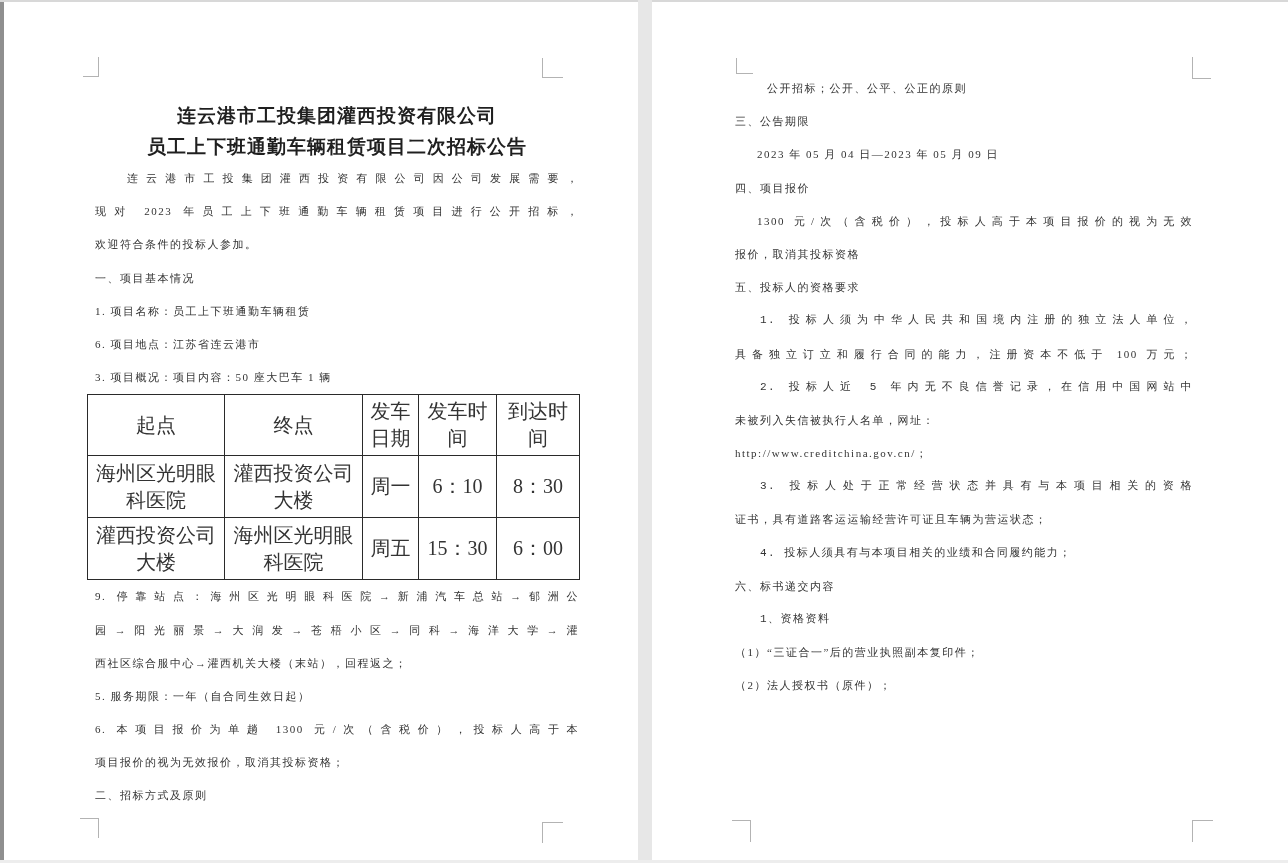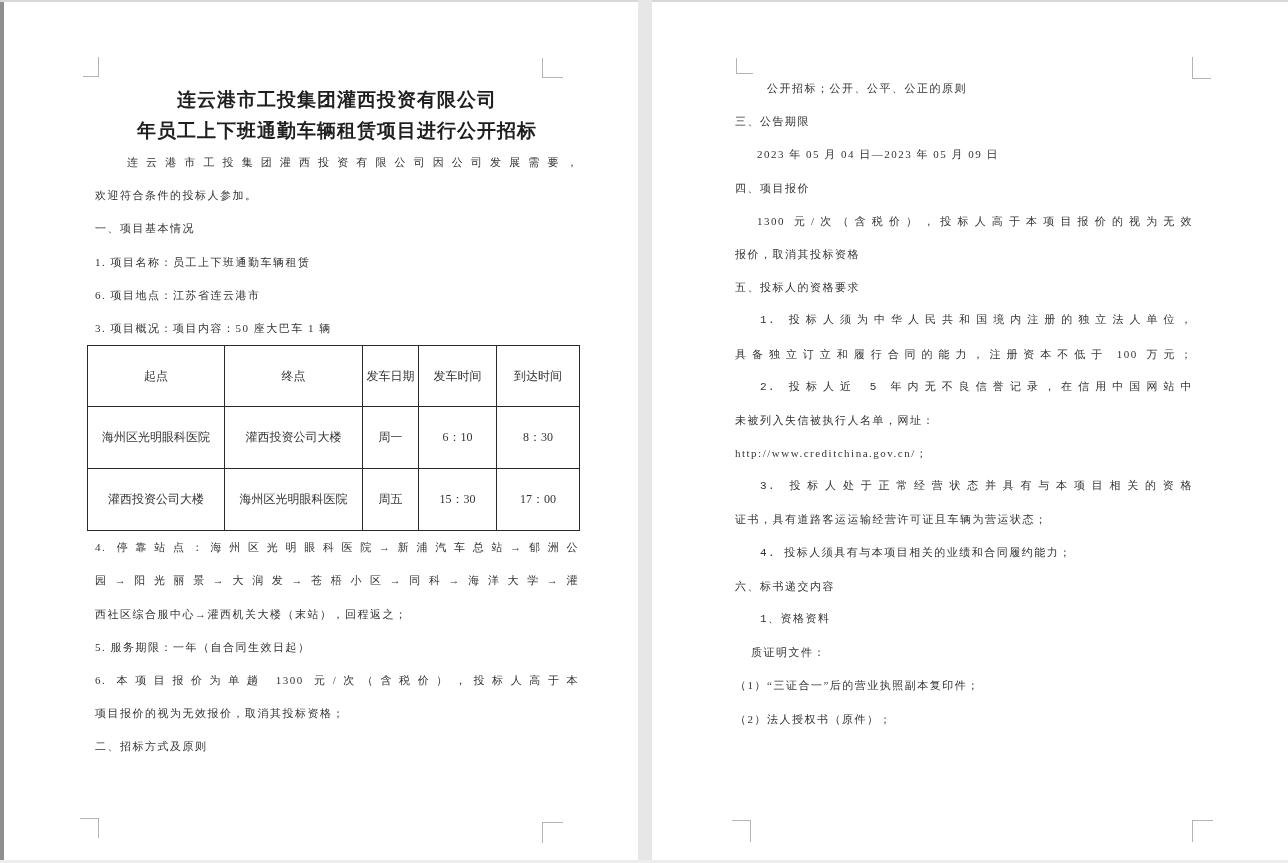--- a/index.html
+++ b/index.html
@@ -17,42 +17,42 @@
   .c1tl{left:83px;top:57px;width:15px;height:19px;border-right-width:1px;border-bottom-width:1px;}
   .c1tr{left:542px;top:58px;width:20px;height:19px;border-left-width:1px;border-bottom-width:1px;}
   .c1bl{left:80px;top:818px;width:18px;height:19px;border-top-width:1px;border-right-width:1px;}
   .c1br{left:542px;top:822px;width:20px;height:20px;border-top-width:1px;border-left-width:1px;}
   .c2tl{left:736px;top:58px;width:16px;height:15px;border-left-width:1px;border-bottom-width:1px;}
   .c2tr{left:1192px;top:57px;width:18px;height:21px;border-left-width:1px;border-bottom-width:1px;}
   .c2bl{left:732px;top:820px;width:18px;height:21px;border-top-width:1px;border-right-width:1px;}
   .c2br{left:1192px;top:820px;width:20px;height:21px;border-top-width:1px;border-left-width:1px;}
 
   .col{position:absolute;}
-  .col1{left:95px;top:84px;width:484px;}
+  .col1{left:95px;top:100px;width:484px;}
   .col2{left:735px;top:72px;width:458px;}
 
   .title{
     font-size:19px;font-weight:bold;color:#1f1f1f;
     line-height:31px;height:31px;text-align:center;letter-spacing:1px;
     white-space:nowrap;
   }
   .line{
     font-size:11px;line-height:33.2px;height:33.2px;
     letter-spacing:1.5px;white-space:nowrap;
   }
   .line.fill{white-space:normal;text-align:justify;text-align-last:justify;}
   .i1{text-indent:16px;}
   .i14{text-indent:22px;}
   .i15{text-indent:25px;font-family:Liberation Mono, monospace;}
   .i2{text-indent:32px;}
 
   table.sched{
     border-collapse:collapse;table-layout:fixed;
     width:492px;margin-left:-8px;
-    font-size:12px;color:#333;letter-spacing:0;
+    font-size:20px;color:#333;letter-spacing:0;
   }
   table.sched th,table.sched td{
     border:1px solid #2a2a2a;font-weight:normal;
     text-align:center;vertical-align:middle;line-height:27px;
   }
   table.sched th{padding:0 2px;}
   table.sched td{padding:0 6px;}
   tr.hdr{height:61px;}
   tbody.rows tr{height:62px;}
 </style>
@@ -68,25 +68,26 @@
 <div class="crop c1tr"></div>
 <div class="crop c1bl"></div>
 <div class="crop c1br"></div>
 <div class="crop c2tl"></div>
 <div class="crop c2tr"></div>
 <div class="crop c2bl"></div>
 <div class="crop c2br"></div>
 
 <div class="col col1">
   <div class="title">连云港市工投集团灌西投资有限公司</div>
-  <div class="title">年员工上下班通勤车辆租赁项目进行公开招标</div>
+  <div class="title">员工上下班通勤车辆租赁项目二次招标公告</div>
 
   <div>
 
   <div class="line i2 fill">连云港市工投集团灌西投资有限公司因公司发展需要，</div>
+      <div class="line fill">现对 2023 年员工上下班通勤车辆租赁项目进行公开招标，</div>
       <div class="line">欢迎符合条件的投标人参加。</div>
       <div class="line">一、项目基本情况</div>
       <div class="line">1. 项目名称：员工上下班通勤车辆租赁</div>
       <div class="line">6. 项目地点：江苏省连云港市</div>
       <div class="line">3. 项目概况：项目内容：50 座大巴车 1 辆</div>
     </div>
 
   <table class="sched">
     <colgroup>
       <col style="width:137px">
@@ -111,28 +112,28 @@
           <td>灌西投资公司大楼</td>
           <td>周一</td>
           <td>6：10</td>
           <td>8：30</td>
         </tr>
         <tr>
           <td>灌西投资公司大楼</td>
           <td>海州区光明眼科医院</td>
           <td>周五</td>
           <td>15：30</td>
-          <td>17：00</td>
+          <td>6：00</td>
         </tr>
       </tbody>
   </table>
 
   <div>
 
-  <div class="line fill">4. 停靠站点：海州区光明眼科医院→新浦汽车总站→郁洲公</div>
+  <div class="line fill">9. 停靠站点：海州区光明眼科医院→新浦汽车总站→郁洲公</div>
       <div class="line fill">园→阳光丽景→大润发→苍梧小区→同科→海洋大学→灌</div>
       <div class="line">西社区综合服中心→灌西机关大楼（末站），回程返之；</div>
       <div class="line">5. 服务期限：一年（自合同生效日起）</div>
       <div class="line fill">6. 本项目报价为单趟 1300 元/次（含税价），投标人高于本</div>
       <div class="line">项目报价的视为无效报价，取消其投标资格；</div>
       <div class="line">二、招标方式及原则</div>
     </div>
 </div>
 
 <div class="col col2">
@@ -148,17 +149,16 @@
       <div class="line i15 fill">1. 投标人须为中华人民共和国境内注册的独立法人单位，</div>
       <div class="line fill">具备独立订立和履行合同的能力，注册资本不低于 100 万元；</div>
       <div class="line i15 fill">2. 投标人近 5 年内无不良信誉记录，在信用中国网站中</div>
       <div class="line">未被列入失信被执行人名单，网址：</div>
       <div class="line">http://www.creditchina.gov.cn/；</div>
       <div class="line i15 fill">3. 投标人处于正常经营状态并具有与本项目相关的资格</div>
       <div class="line">证书，具有道路客运运输经营许可证且车辆为营运状态；</div>
       <div class="line i15">4. 投标人须具有与本项目相关的业绩和合同履约能力；</div>
       <div class="line">六、标书递交内容</div>
       <div class="line i15">1、资格资料</div>
-      <div class="line i1">质证明文件：</div>
       <div class="line">（1）“三证合一”后的营业执照副本复印件；</div>
       <div class="line">（2）法人授权书（原件）；</div>
     </div>
 </div>
 
 </body></html>

